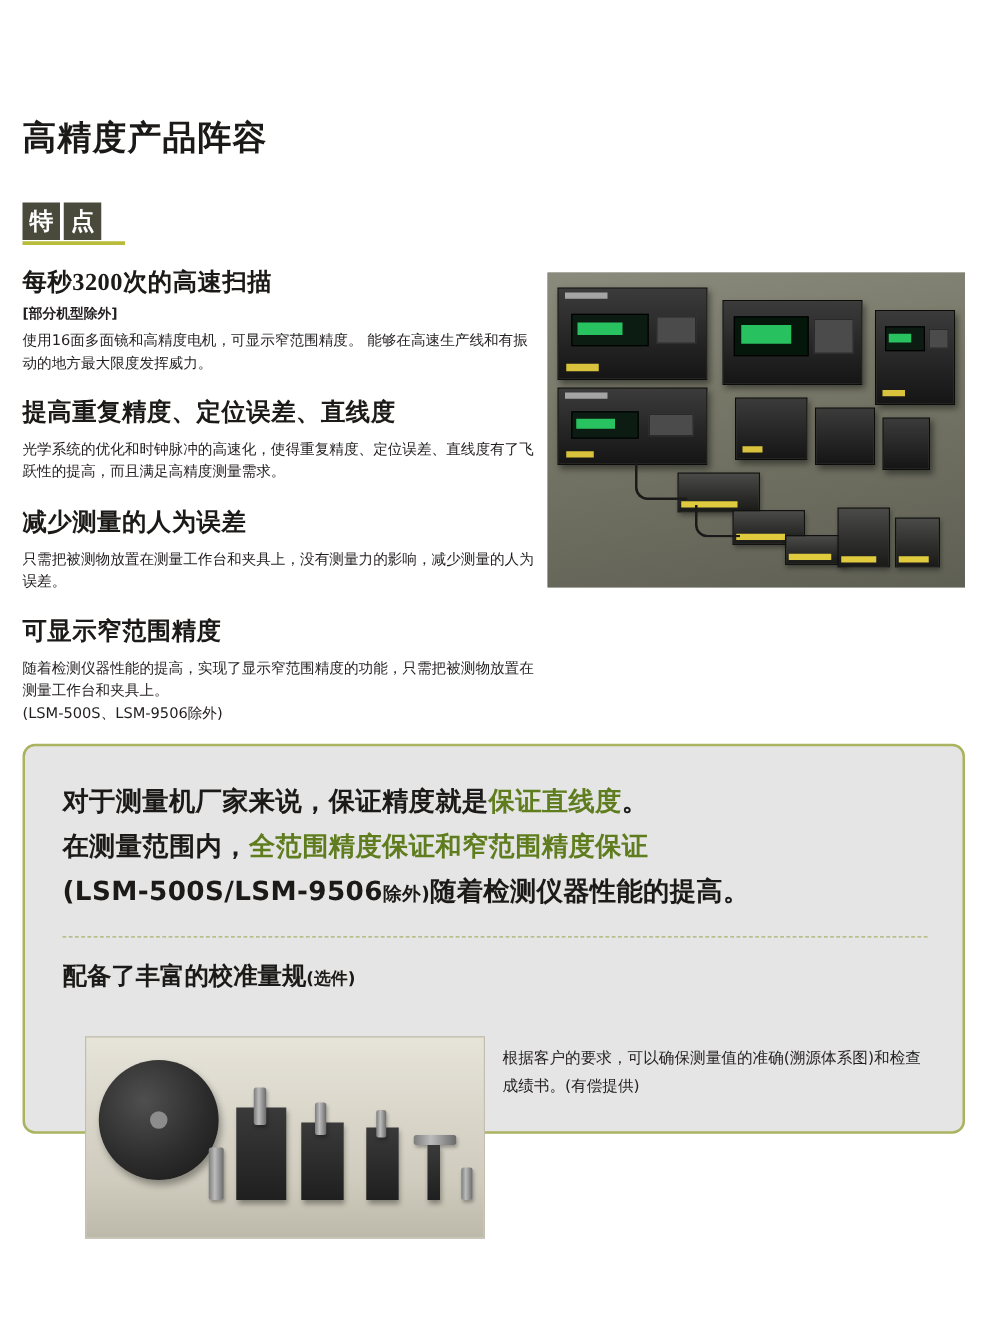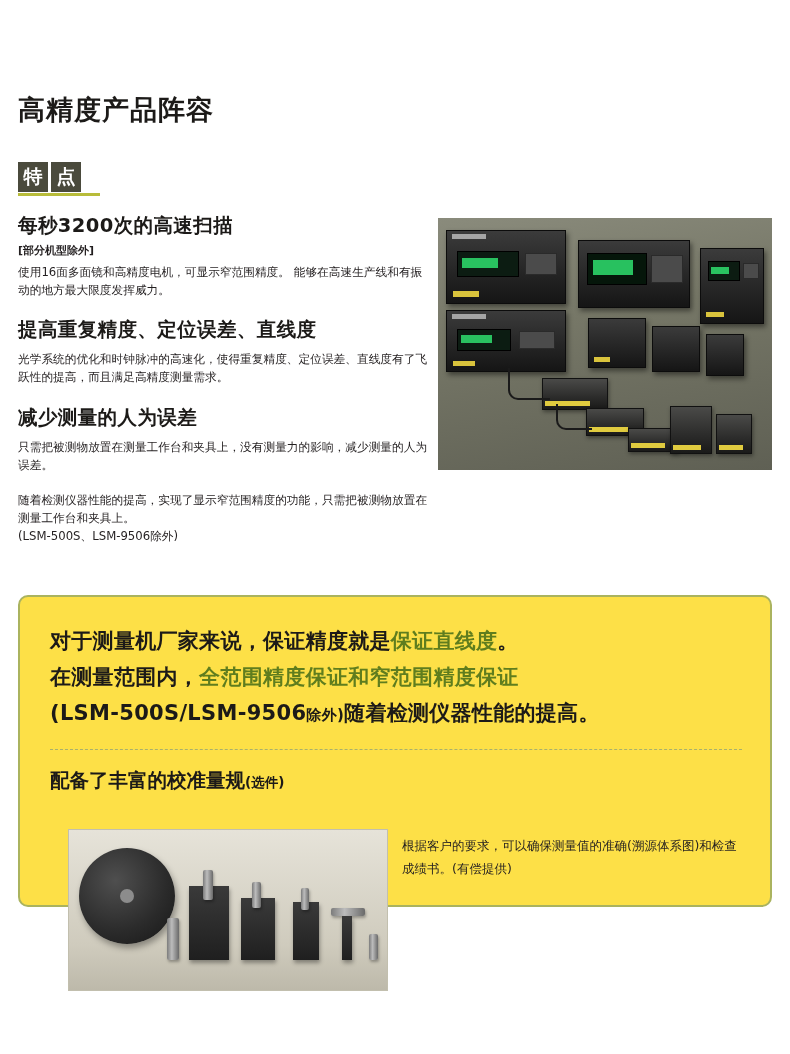--- a/index.html
+++ b/index.html
@@ -65,20 +65,21 @@
     top: 212px;
     width: 410px;
   }
   .block { margin-bottom: 17px; }
   .block h3 {
     margin: 0 0 7px 0;
     font-size: 19.5px;
     font-weight: bold;
     color: #1c1a18;
     letter-spacing: 0.4px;
+    font-family: Liberation Serif, serif;
   }
   .block .note {
     font-size: 11px;
     font-weight: bold;
     margin: -3px 0 5px 0;
     color: #231f20;
   }
   .block p {
     margin: 0;
     font-size: 11.7px;
@@ -161,21 +162,21 @@
     border-bottom-left-radius: 10px;
   }
 
   
   .panel {
     position: absolute;
     left: 18px;
     top: 595px;
     width: 754px;
     height: 312px;
-    background: #fde047;
+    background: #e5e5e5;
     border: 2px solid #aab35f;
     border-radius: 10px;
     box-sizing: border-box;
   }
   .panel-inner {
     padding: 26px 28px 0 30px;
   }
   .stmt {
     font-size: 21px;
     font-weight: bold;
@@ -275,20 +276,21 @@
     <h3>提高重复精度、定位误差、直线度</h3>
     <p>光学系统的优化和时钟脉冲的高速化，使得重复精度、定位误差、直线度有了飞跃性的提高，而且满足高精度测量需求。</p>
   </div>
 
   <div class="block">
     <h3>减少测量的人为误差</h3>
     <p>只需把被测物放置在测量工作台和夹具上，没有测量力的影响，减少测量的人为误差。</p>
   </div>
 
   <div class="block">
+    <h3>可显示窄范围精度</h3>
     <p style="white-space:pre-line">随着检测仪器性能的提高，实现了显示窄范围精度的功能，只需把被测物放置在测量工作台和夹具上。
 (LSM-500S、LSM-9506除外)</p>
   </div>
 
 </div>
 
 <div class="product-photo">
   <div class="pp-bg"></div>
 
   <div class="unit" style="left:8px; top:12px; width:118px; height:72px;">

